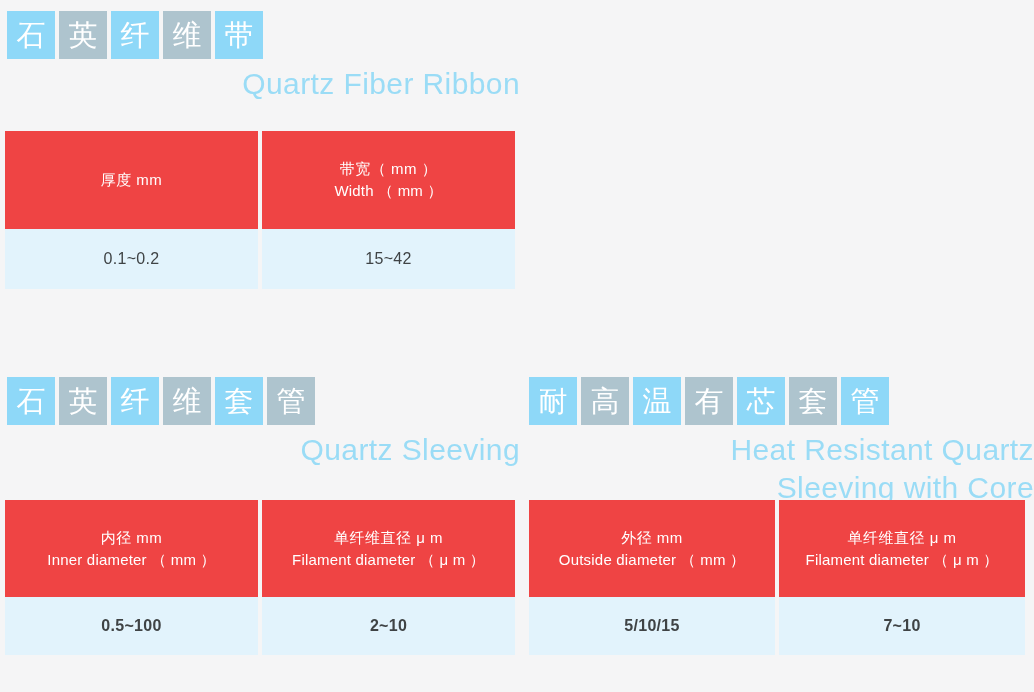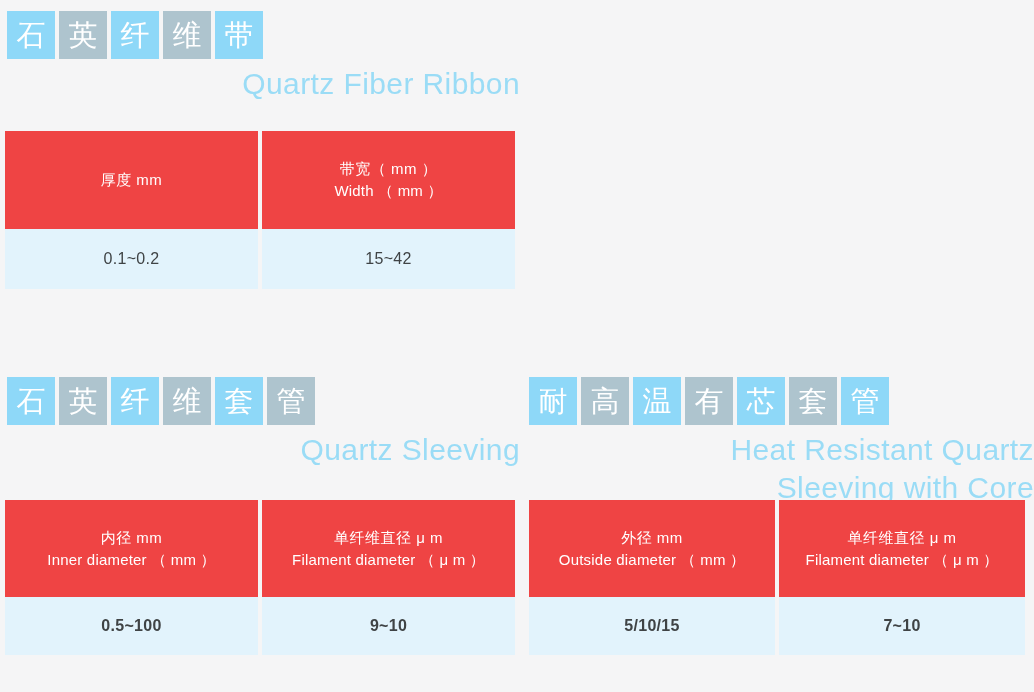--- a/index.html
+++ b/index.html
@@ -177,21 +177,21 @@
           <div class="cn">内径 mm</div>
           <div class="en">Inner diameter （ mm ）</div>
         </div>
         <div class="spec-cell">0.5~100</div>
       </div>
       <div class="spec-col">
         <div class="spec-head">
           <div class="cn">单纤维直径 μ m</div>
           <div class="en">Filament diameter （ μ m ）</div>
         </div>
-        <div class="spec-cell">9~10</div>
+        <div class="spec-cell">2~10</div>
       </div>
     </div>
 
   </div>
 
   <div class="section" id="section-core">
 
     <div class="badge-row">
       <span class="badge c-blue">耐</span>
       <span class="badge c-gray">高</span>

